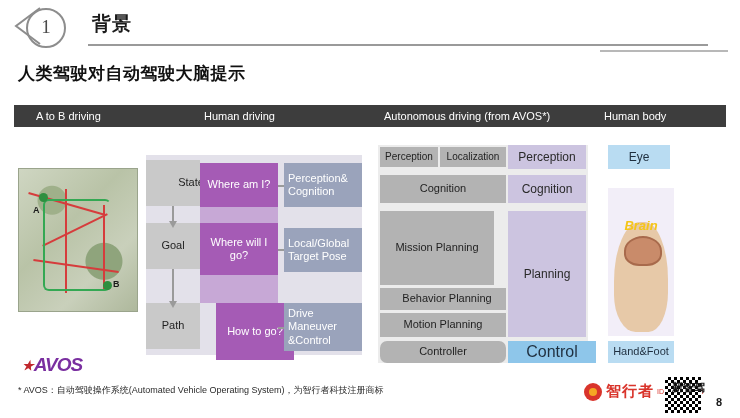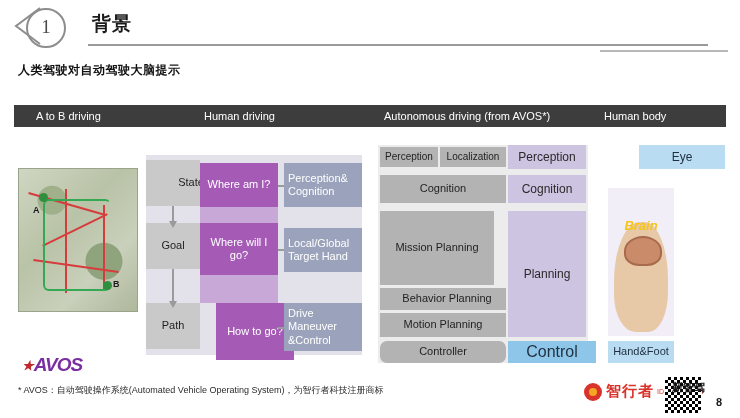--- a/index.html
+++ b/index.html
@@ -66,21 +66,21 @@
     left: 600px; top: 50px;
     width: 128px;
     height: 2px;
     background: #b8b8b8;
   }
 
   
   .slide-title {
     position: absolute;
     left: 18px; top: 62px;
-    font-size: 12px;
+    font-size: 17px;
     font-weight: bold;
     color: #111111;
     letter-spacing: 0.5px;
   }
 
   
   .band {
     position: absolute;
     left: 14px; top: 105px;
     width: 712px;
@@ -382,42 +382,42 @@
   <div class="box purple-l" style="left:200px;top:207px;width:78px;height:16px;"></div>
   <div class="box purple-l" style="left:200px;top:275px;width:78px;height:28px;"></div>
 
   <div class="arrow-h" style="left:278px;top:185px;width:6px;"></div>
   <div class="arrow-h" style="left:278px;top:249px;width:6px;"></div>
   <div class="arrow-h" style="left:278px;top:327px;width:6px;"></div>
 
   <div class="box slate" style="left:284px;top:163px;width:78px;height:44px;white-space:pre-line;justify-content:flex-start;text-align:left;">Perception&amp;
 Cognition</div>
   <div class="box slate" style="left:284px;top:228px;width:78px;height:44px;white-space:pre-line;justify-content:flex-start;text-align:left;">Local/Global
-Target Hand</div>
+Target Pose</div>
   <div class="box slate" style="left:284px;top:303px;width:78px;height:48px;white-space:pre-line;justify-content:flex-start;text-align:left;">Drive Maneuver
 &amp;Control</div>
 
   <div class="col-mid-bg"></div>
 
   <div class="box gray" style="left:380px;top:147px;width:58px;height:20px;font-size:10px;">Perception</div>
   <div class="box gray" style="left:440px;top:147px;width:66px;height:20px;font-size:10px;">Localization</div>
   <div class="box lav" style="left:508px;top:145px;width:78px;height:24px;font-size:12px;">Perception</div>
 
   <div class="box gray" style="left:380px;top:175px;width:126px;height:28px;">Cognition</div>
   <div class="box lav" style="left:508px;top:175px;width:78px;height:28px;font-size:12px;">Cognition</div>
 
   <div class="box gray" style="left:380px;top:211px;width:114px;height:74px;">Mission Planning</div>
   <div class="box gray" style="left:380px;top:288px;width:126px;height:22px;padding-left:12px;">Behavior Planning</div>
   <div class="box gray" style="left:380px;top:313px;width:126px;height:24px;">Motion Planning</div>
   <div class="box lav" style="left:508px;top:211px;width:78px;height:126px;font-size:12px;">Planning</div>
 
   <div class="box gray" style="left:380px;top:341px;width:126px;height:22px;border-radius:7px;">Controller</div>
   <div class="box blue" style="left:508px;top:341px;width:88px;height:22px;font-size:16px;">Control</div>
 
-  <div class="box blue-l" style="left:608px;top:145px;width:86px;height:24px;font-size:12px;margin-left:31px;">Eye</div>
+  <div class="box blue-l" style="left:608px;top:145px;width:62px;height:24px;font-size:12px;">Eye</div>
 
   <div class="head-img">
     <div class="head-silhouette"></div>
     <div class="brain-shape"></div>
   </div>
   <div class="brain-label">Brain</div>
 
   <div class="box blue-l" style="left:608px;top:341px;width:66px;height:22px;font-size:11px;">Hand&amp;Foot</div>
 
   <div class="footnote">* AVOS：自动驾驶操作系统(Automated Vehicle Operating System)，为智行者科技注册商标</div>

